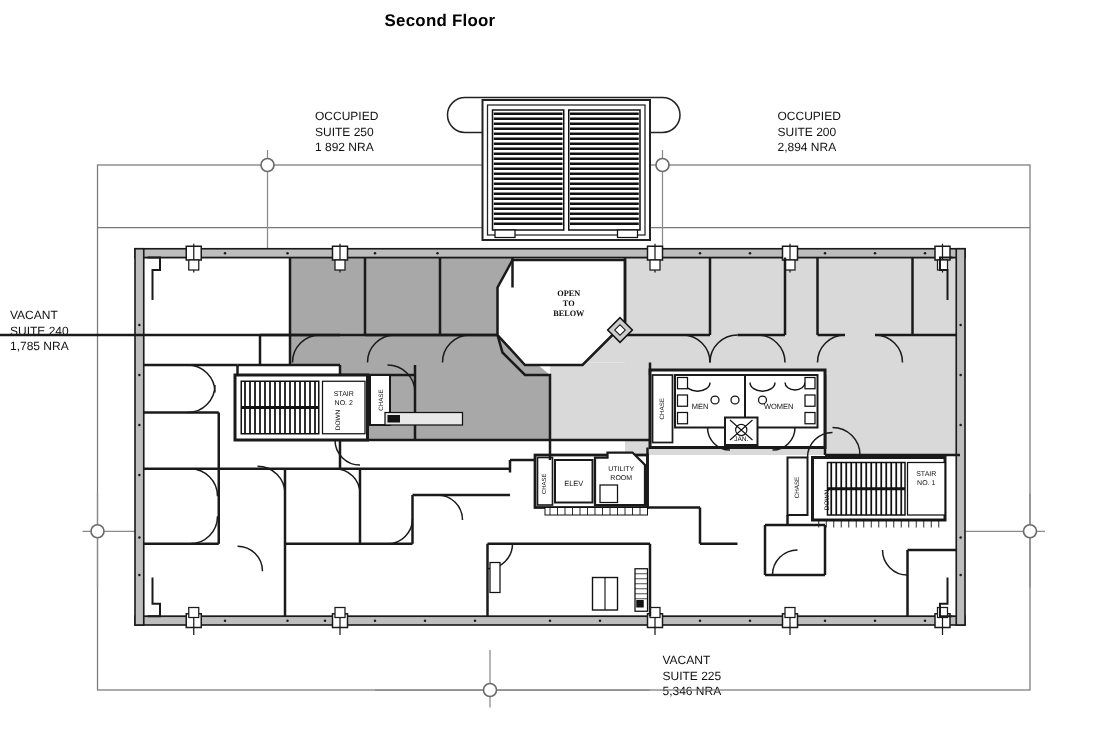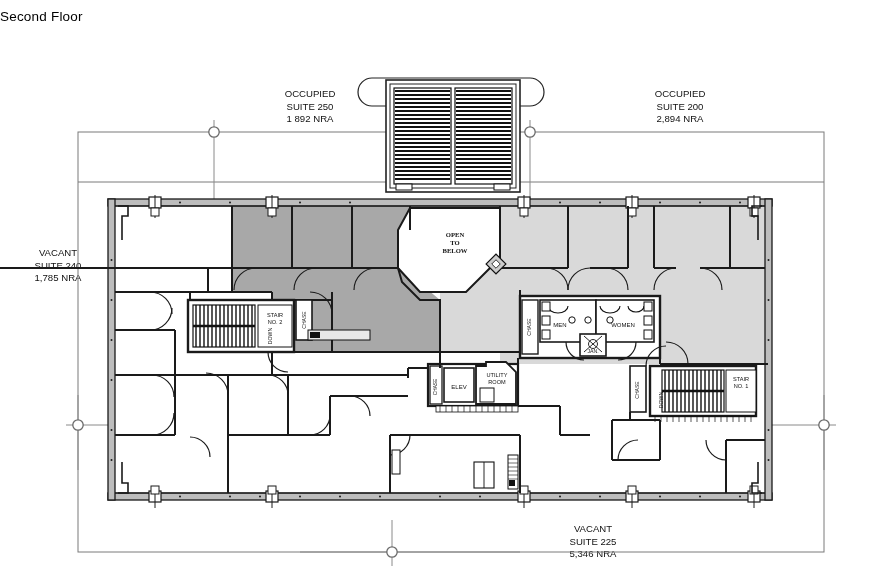--- a/index.html
+++ b/index.html
@@ -18,30 +18,30 @@
   #plan-root {
     position: relative;
     width: 880px;
     height: 588px;
   }
   #plan-title {
     position: absolute;
     top: 9px;
     left: 0;
     width: 704px;
-    text-align: left;
+    text-align: center;
     font-size: 13.5px;
-    font-weight: normal;
+    font-weight: bold;
     letter-spacing: 0.2px;
   }
   .suite-label {
     position: absolute;
     font-size: 9.6px;
     line-height: 12.6px;
-    text-align: center;
+    text-align: left;
     white-space: pre;
     color: #111;
   }
   #label-suite-250 { left: 252px; top: 88px; width: 116px; }
   #label-suite-200 { left: 622px; top: 88px; width: 116px; }
   #label-suite-240 { left: 8px;   top: 247px; width: 100px; }
   #label-suite-225 { left: 530px; top: 523px; width: 126px; }
   svg { position: absolute; left: 0; top: 0; }
 </style>
 </head>

